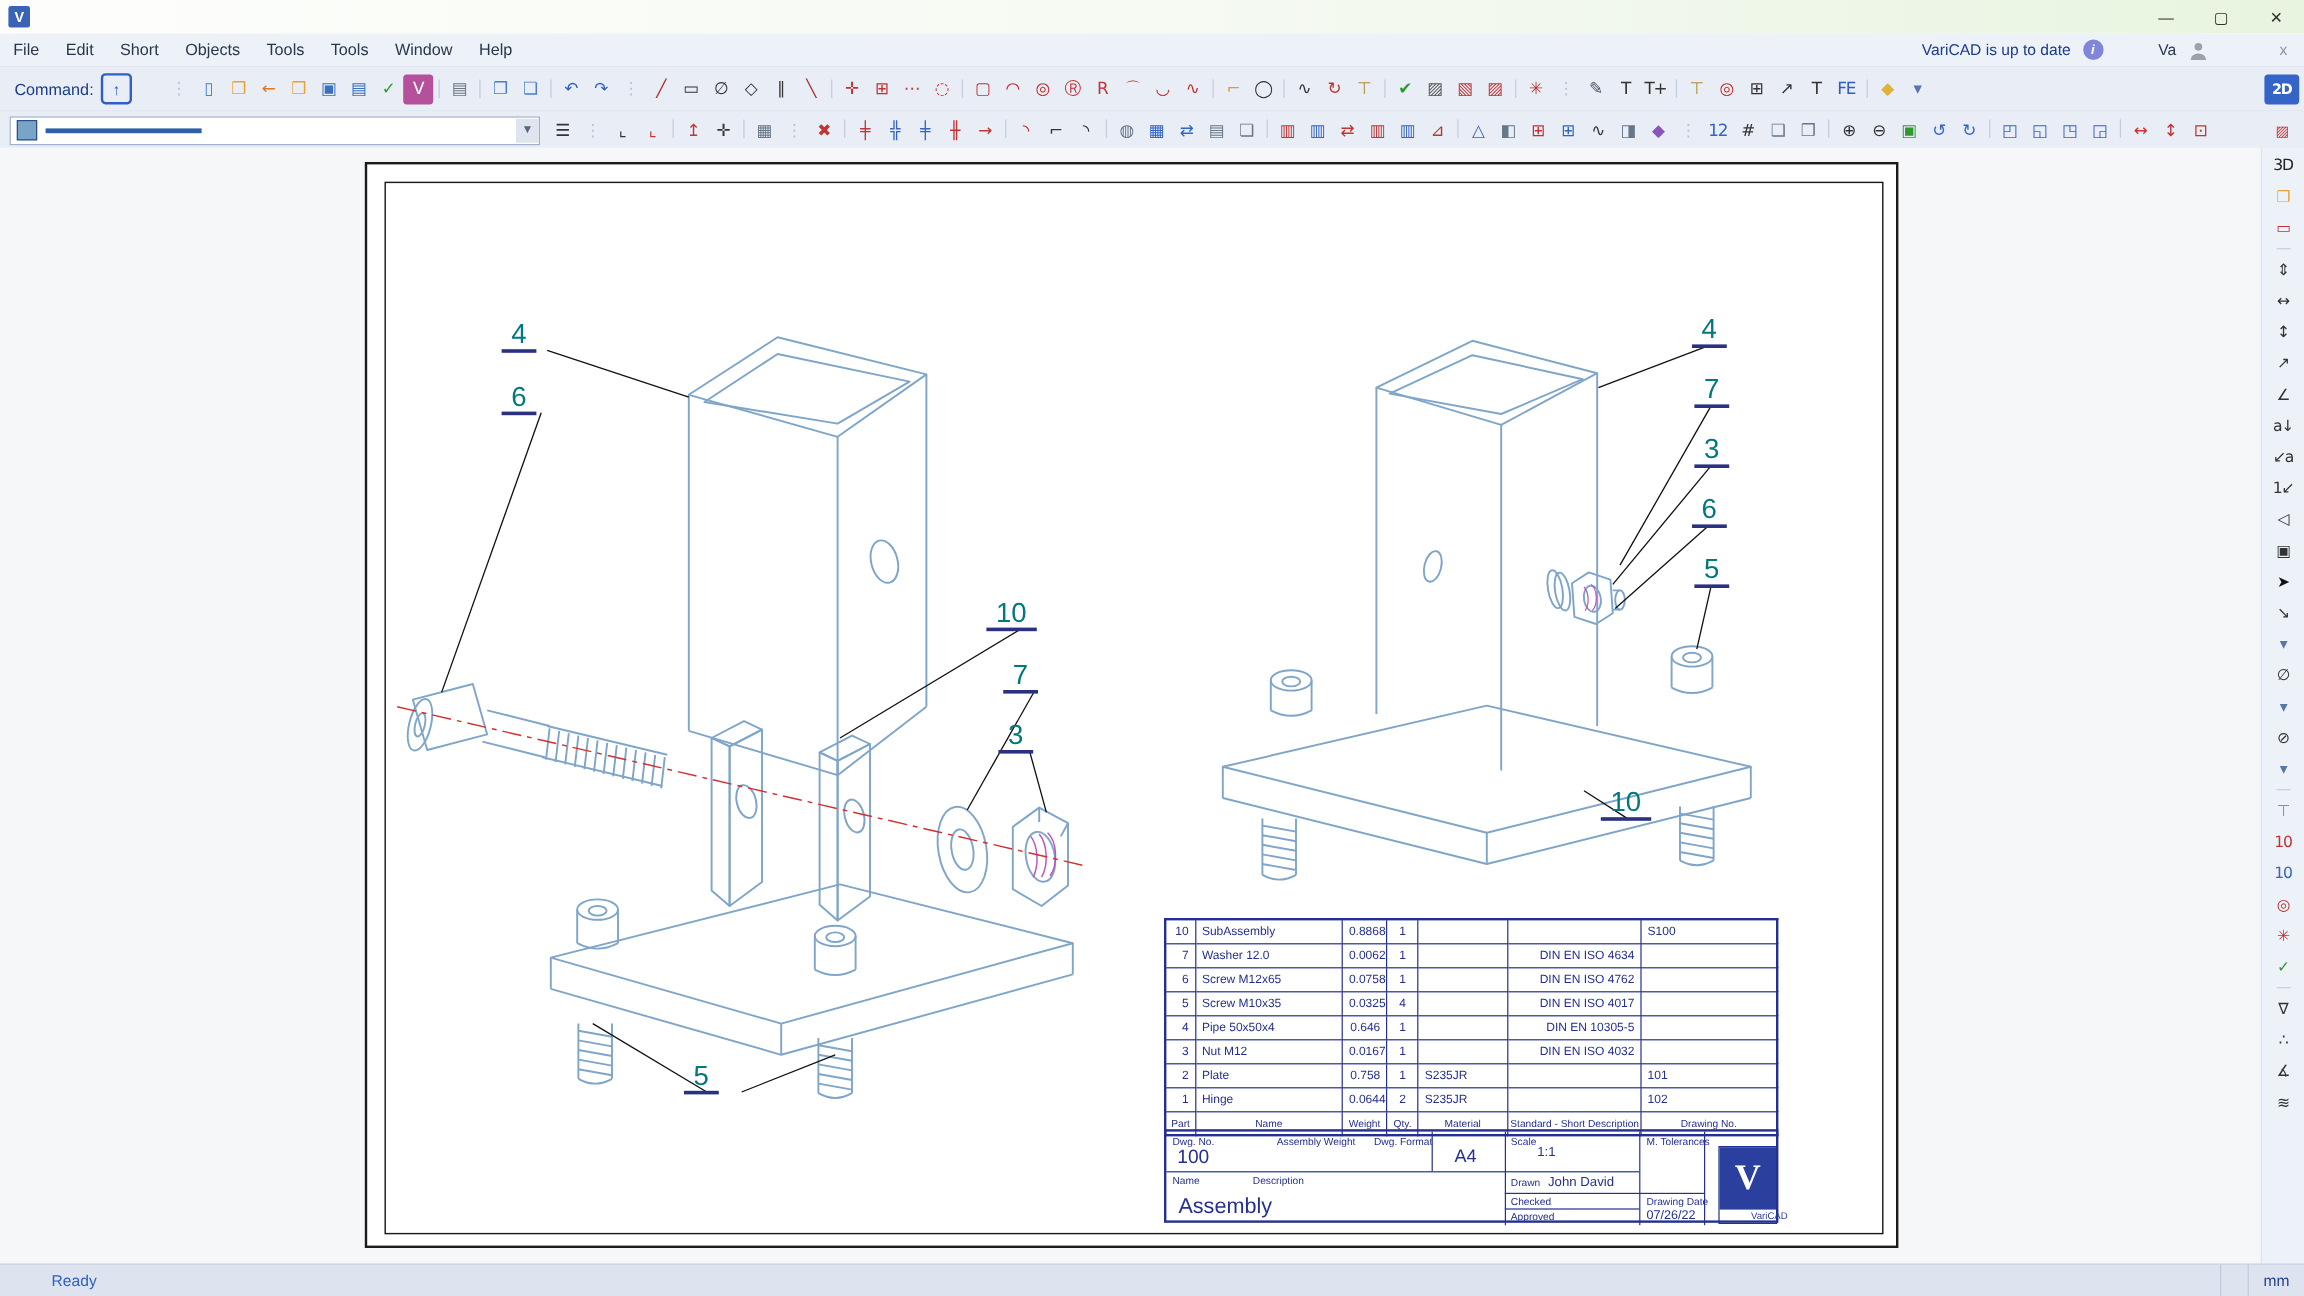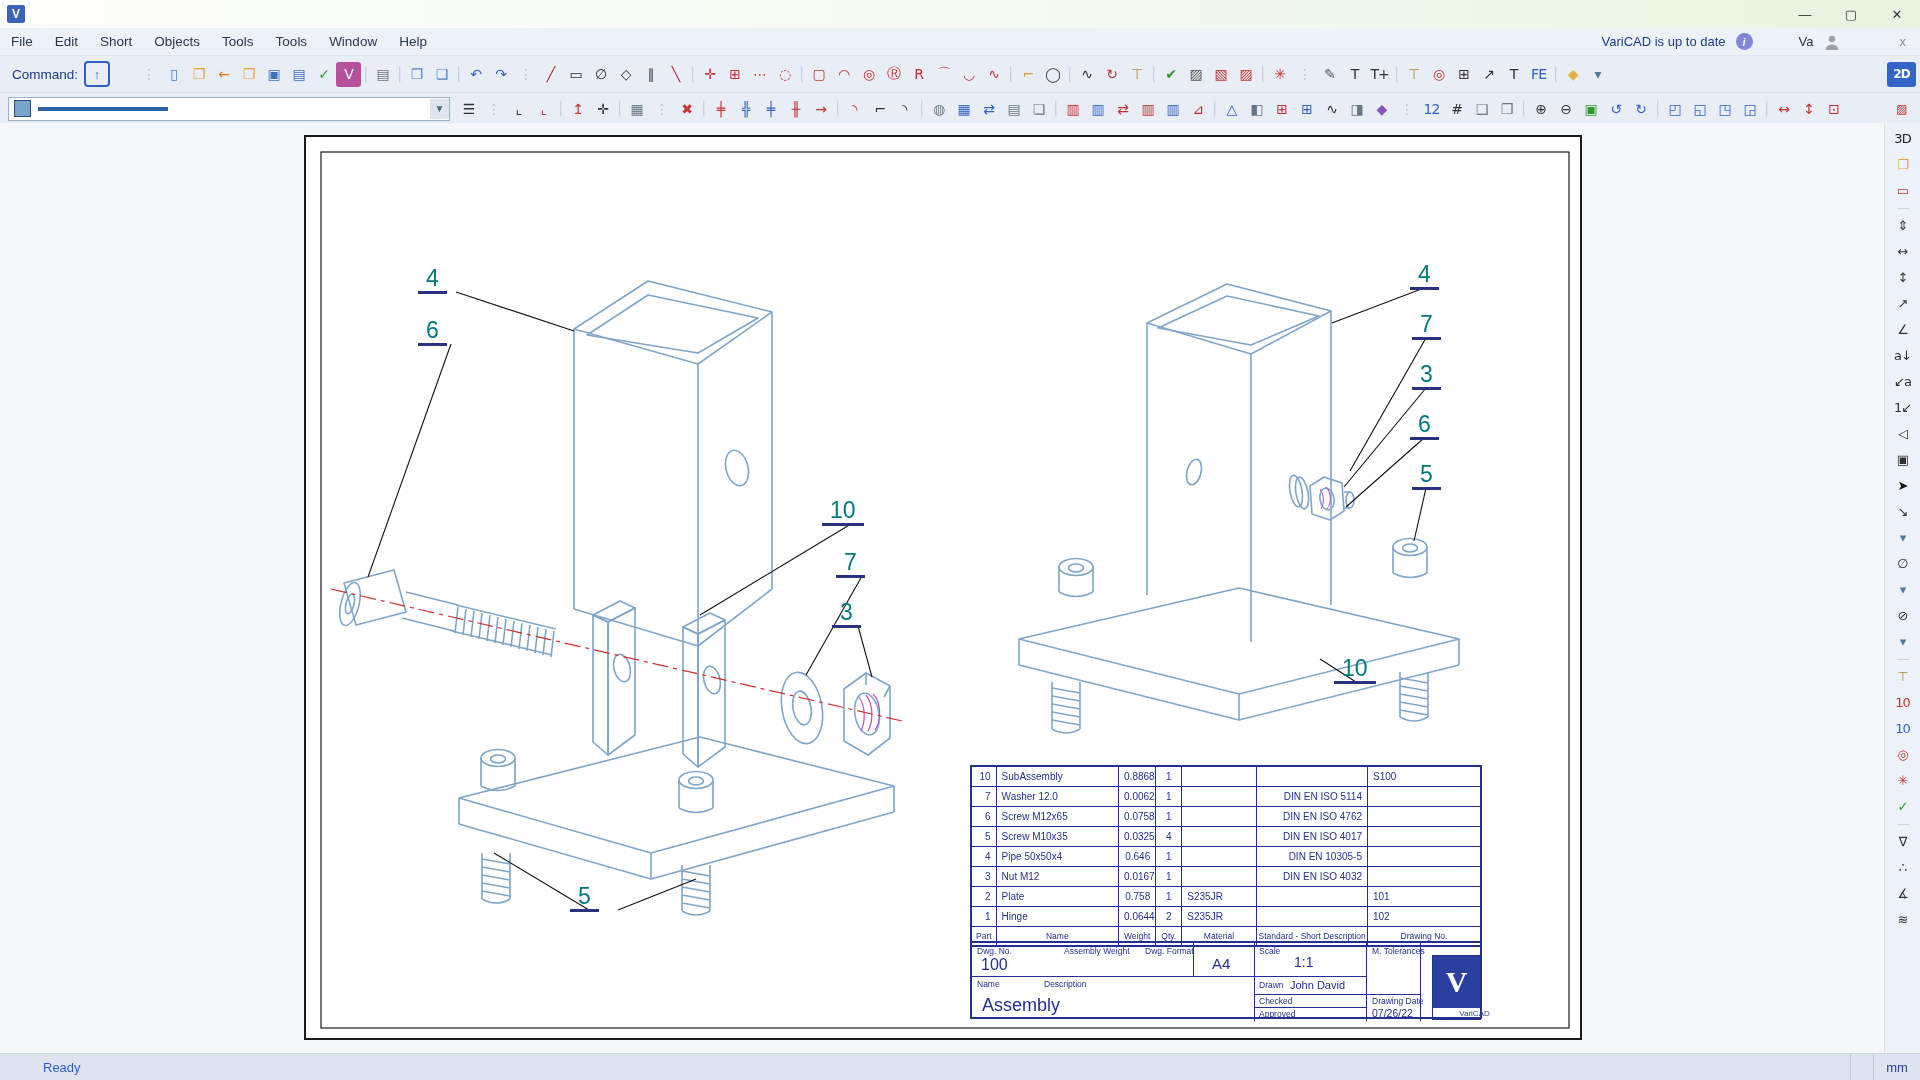--- a/index.html
+++ b/index.html
@@ -405,21 +405,21 @@
             <td></td>
             <td>S100</td>
           </tr>
 
           <tr>
             <td>7</td>
             <td>Washer 12.0</td>
             <td>0.00623</td>
             <td>1</td>
             <td></td>
-            <td>DIN EN ISO 5114</td>
+            <td>DIN EN ISO 4634</td>
             <td></td>
           </tr>
 
           <tr>
             <td>6</td>
             <td>Screw M12x65</td>
             <td>0.0758</td>
             <td>1</td>
             <td></td>
             <td>DIN EN ISO 4762</td>
@@ -499,21 +499,21 @@
       <div class="hline" style="left:282px;top:51px;width:112px;"></div>
       <div class="hline" style="left:282px;top:64px;width:112px;"></div>
       <div class="hline" style="left:394px;top:51px;width:54px;"></div>
 
       <span class="tb-lab" style="left:5px;top:3px;">Dwg. No.</span>
       <span class="tb-val" style="left:9px;top:13px;font-size:16px;">100</span>
       <span class="tb-lab" style="left:92px;top:3px;">Assembly Weight</span>
       <span class="tb-lab" style="left:173px;top:3px;">Dwg. Format</span>
       <span class="tb-val" style="left:240px;top:12px;font-size:15px;">A4</span>
       <span class="tb-lab" style="left:287px;top:3px;">Scale</span>
-      <span class="tb-val" style="left:322px;top:11px;font-size:14px;">1:1</span>
+      <span class="tb-val" style="left:309px;top:11px;font-size:11px;">1:1</span>
       <span class="tb-lab" style="left:400px;top:3px;">M. Tolerances</span>
       <span class="tb-lab" style="left:5px;top:36px;">Name</span>
       <span class="tb-lab" style="left:72px;top:36px;">Description</span>
       <span class="tb-val" style="left:10px;top:52px;font-size:18px;">Assembly</span>
       <span class="tb-lab" style="left:287px;top:37px;">Drawn</span>
       <span class="tb-val" style="left:318px;top:36px;font-size:11px;">John David</span>
       <span class="tb-lab" style="left:287px;top:53px;">Checked</span>
       <span class="tb-lab" style="left:287px;top:66px;">Approved</span>
       <span class="tb-lab" style="left:400px;top:53px;">Drawing Date</span>
       <span class="tb-val" style="left:400px;top:64px;font-size:10.5px;">07/26/22</span>

